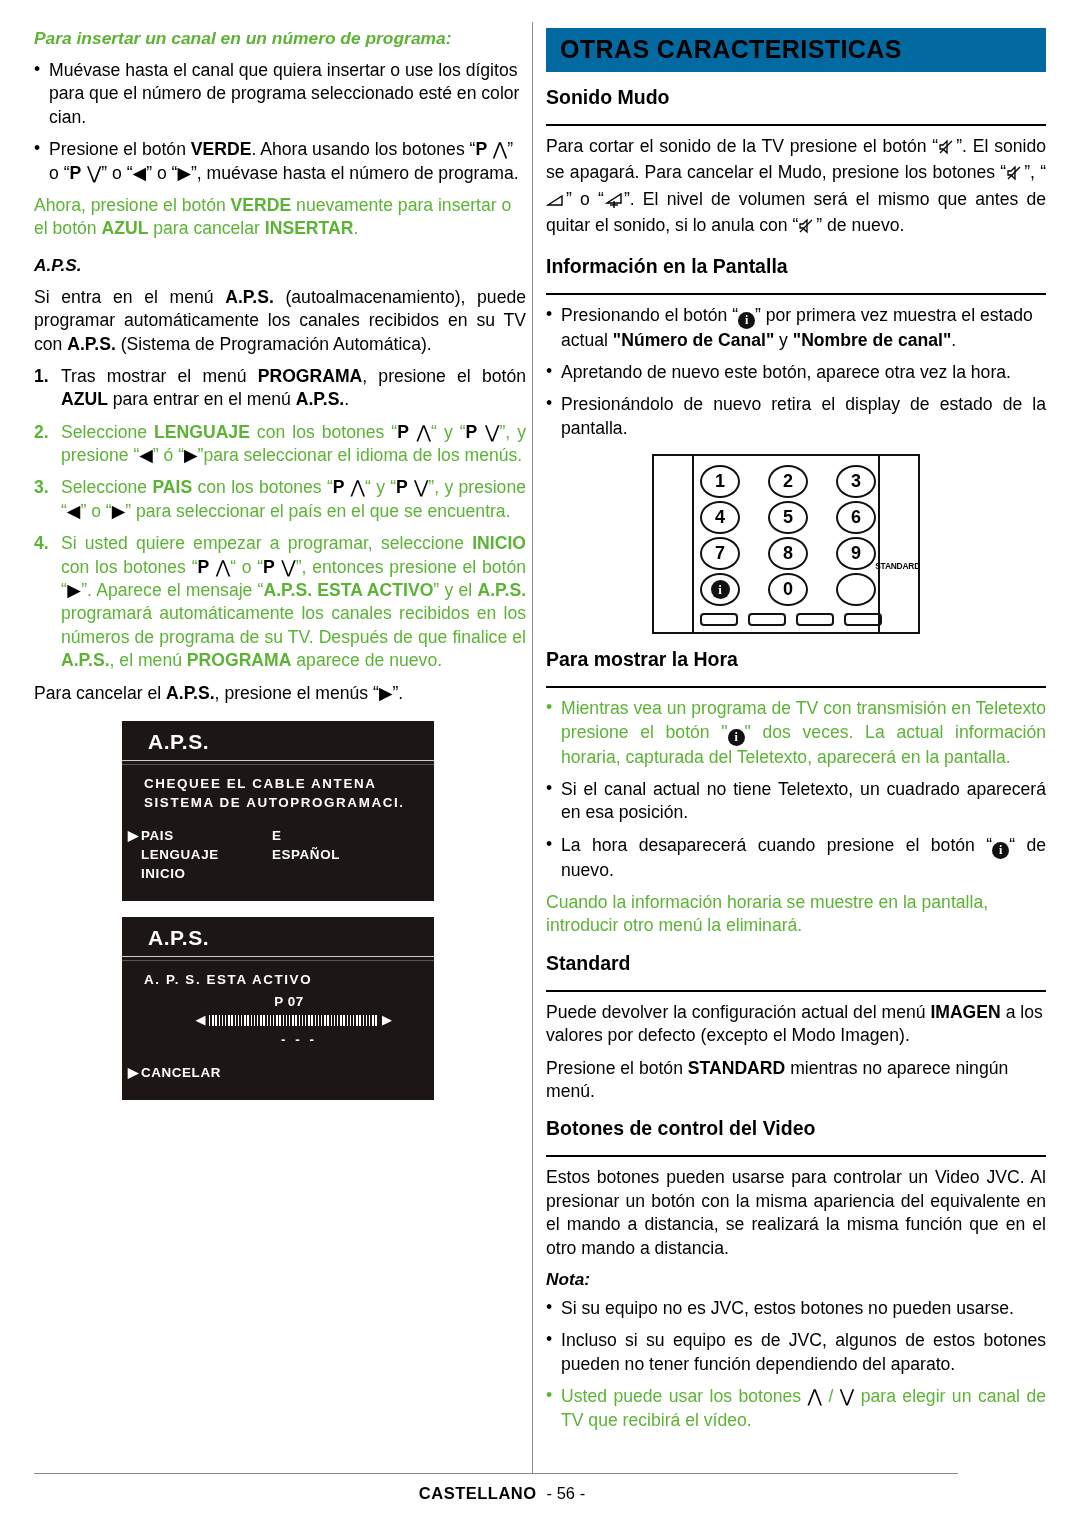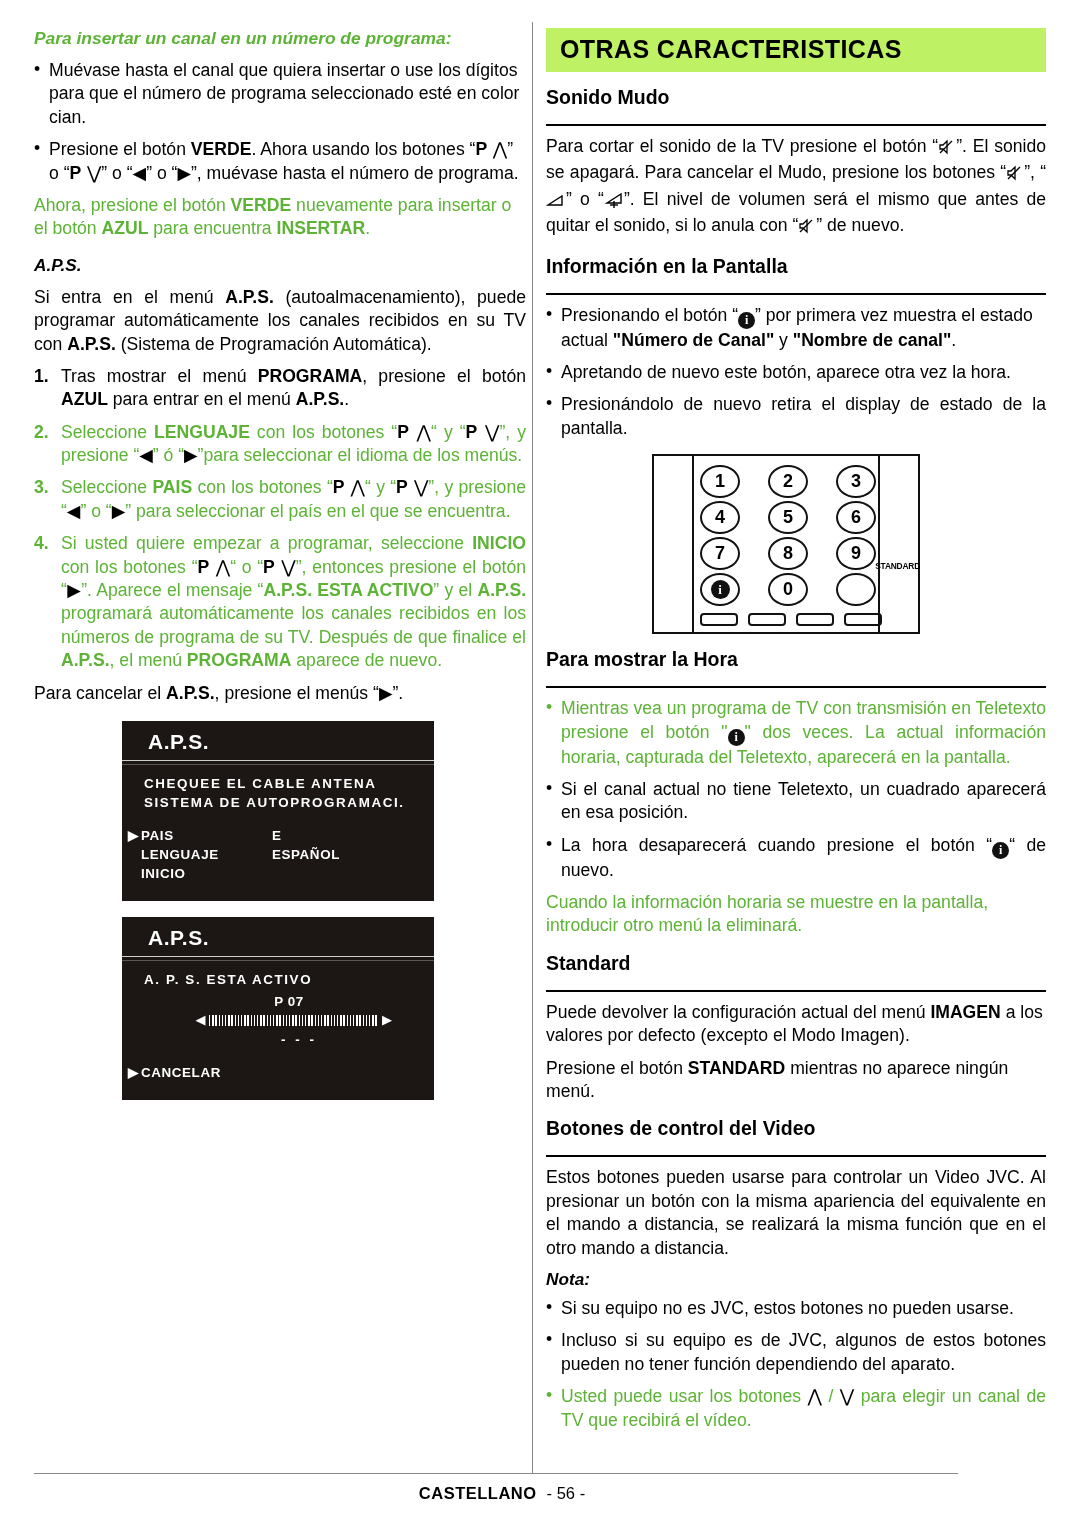--- a/index.html
+++ b/index.html
@@ -26,21 +26,21 @@
 
   
   .bul{position:relative;padding-left:15px;margin:0 0 9px 0;font-size:17.6px;line-height:1.33;}
   .bul:before{content:"•";position:absolute;left:0;top:-1px;}
   
   .num{position:relative;padding-left:27px;margin:0 0 9px 0;font-size:17.6px;line-height:1.33;}
   .num .n{position:absolute;left:0;top:0;font-weight:bold;}
 
   
   .banner{
-    background:#bef264;padding:7px 0 8px 14px;margin:0 0 14px 0;
+    background:#0369a1;padding:7px 0 8px 14px;margin:0 0 14px 0;
     font-size:25px;font-weight:bold;letter-spacing:0.4px;
   }
   .sec{
     font-size:19.5px;font-weight:bold;margin:14px 0 0 0;padding-bottom:15px;
   }
   .secrule{border-bottom:2.6px solid #000;margin-bottom:9px;height:0;}
 
   
   .osd{
     background:#1c1714;color:#fff;width:312px;margin:16px 0 0 88px;
@@ -113,21 +113,21 @@
 
     <div class="bul">
       <span>Muévase hasta el canal que quiera insertar o use los dígitos para que el número de programa seleccionado esté en color cian.</span>
     </div>
 
     <div class="bul">
       <span>Presione el botón </span><b>VERDE</b><span>. Ahora usando los botones “</span><b>P</b><span class="gl"> ⋀</span><span>” o “</span><b>P</b><span class="gl"> ⋁</span><span>” o “</span><span class="gl">◀</span><span>” o “</span><span class="gl">▶</span><span>”, muévase hasta el número de programa.</span>
     </div>
 
     <p class="green">
-      <span>Ahora, presione el botón </span><b>VERDE</b><span> nuevamente para insertar o el botón </span><b>AZUL</b><span> para encuentra </span><b>INSERTAR</b><span>.</span>
+      <span>Ahora, presione el botón </span><b>VERDE</b><span> nuevamente para insertar o el botón </span><b>AZUL</b><span> para cancelar </span><b>INSERTAR</b><span>.</span>
     </p>
 
     <div class="aps-label">A.P.S.</div>
 
     <p class="justify">
       <span>Si entra en el menú </span><b>A.P.S.</b><span> (autoalmacenamiento), puede programar automáticamente los canales recibidos en su TV con </span><b>A.P.S.</b><span> (Sistema de Programación Automática).</span>
     </p>
 
     <div class="num justify">
       <span class="n">1.</span><span>Tras mostrar el menú </span><b>PROGRAMA</b><span>, presione el botón </span><b>AZUL</b><span> para entrar en el menú </span><b>A.P.S.</b><span>.</span>

